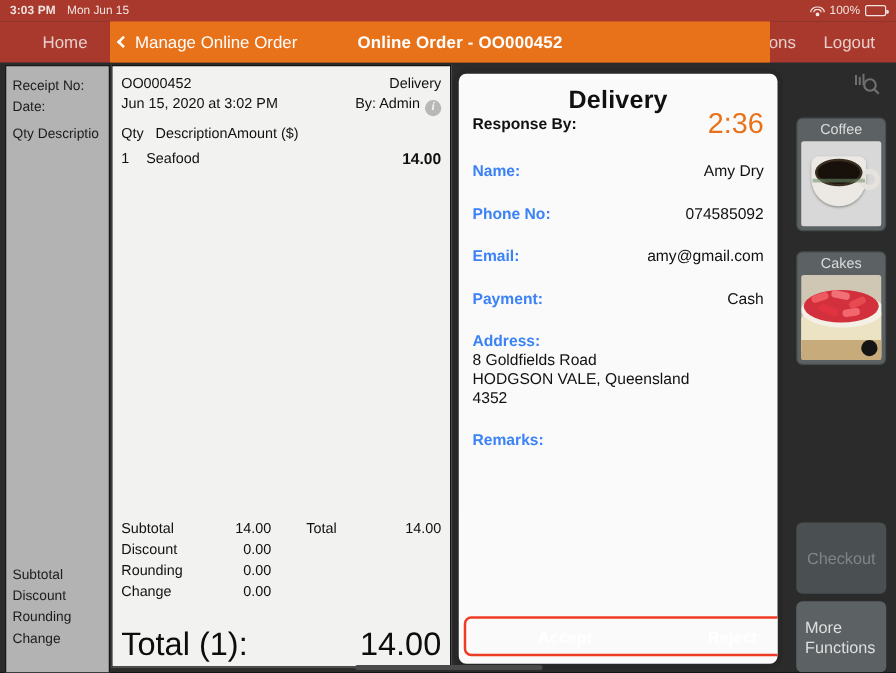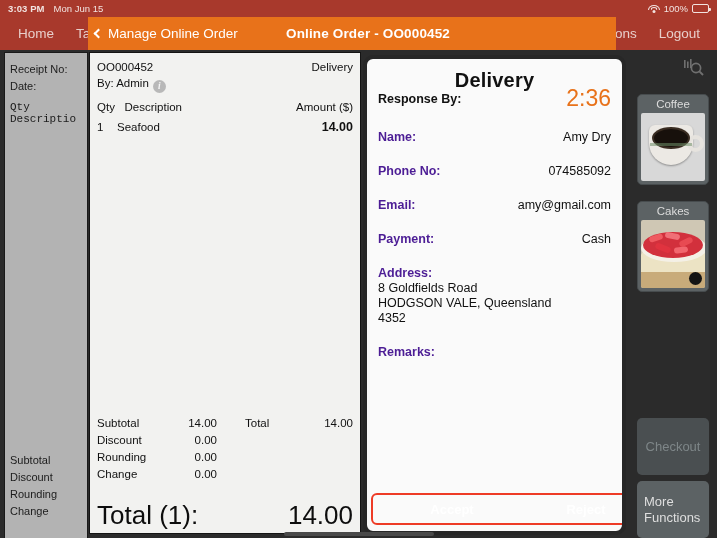--- a/index.html
+++ b/index.html
@@ -54,62 +54,62 @@
   .topnav {
     position: absolute; top: 17px; left: 0; width: 717px; height: 33px;
     background: #a8392c;
     display: flex; align-items: center;
     z-index: 10;
   }
   .nav-item {
     color: #e8cfcb; font-size: 13.5px; padding: 0 11px;
     white-space: nowrap;
   }
-  .nav-left { display: flex; align-items: center; padding-left: 7px; }
+  .nav-left { display: flex; align-items: center; padding-left: 23px; }
   .nav-right { margin-left: auto; display: flex; align-items: center; padding-right: 6px; }
 
   
   .body {
     position: absolute; top: 50px; left: 0; width: 717px; height: 488px;
     background: #2b2b2b;
     z-index: 5;
   }
 
   
   .ghost-col {
     position: absolute; left: 4px; top: 2px;
     width: 84px; height: 517px;
     background: #b3b3b3;
     border: 1px solid #1a1a1a;
     color: #1c1c1c;
     font-size: 11px;
   }
   .ghost-head { padding: 8px 0 0 5px; line-height: 17px; }
-  .ghost-cols { padding: 6px 0 0 5px; font-family: Liberation Mono, monospace; }
+  .ghost-cols { padding: 6px 0 0 5px; }
   .ghost-tot {
     position: absolute; bottom: 48px; left: 5px; line-height: 17px;
   }
   .ghost-total-row {
     position: absolute; bottom: 3px; left: 4px;
     font-size: 25px; font-weight: 400; color: #14532d;
   }
 
   
   .receipt {
     position: absolute; left: 89px; top: 2px;
     width: 272px; height: 482px;
     background: #f2f2f0;
     border: 1px solid #141414;
     color: #111;
     font-size: 11.5px;
     overflow: hidden;
   }
   .r-row { display: flex; justify-content: space-between; padding: 0 7px; line-height: 16px; }
   .r-top { padding-top: 6px; }
-  .r-hdr { display: flex; justify-content: space-between; padding: 6px 7px 0 7px; line-height: 17px; }
+  .r-hdr { display: flex; padding: 6px 7px 0 7px; line-height: 17px; }
   .r-line { display: flex; padding: 3px 7px 0 7px; line-height: 17px; }
   .r-qty { width: 20px; }
   .r-desc { flex: 1; }
   .r-amt { font-weight: bold; font-size: 12.5px; }
   .info-ico {
     display: inline-flex; align-items: center; justify-content: center;
     width: 13px; height: 13px; border-radius: 50%;
     background: #b8b8b8; color: #f4f4f4;
     font-size: 9.5px; font-weight: bold; font-style: italic;
     font-family: "Liberation Serif", serif;
@@ -206,21 +206,21 @@
   .m-resp {
     display: flex; justify-content: space-between; align-items: flex-start;
     margin-top: -6px;
   }
   .m-resp-lbl { font-size: 12.5px; font-weight: bold; color: #111; padding-top: 6px; }
   .m-timer { font-size: 23px; font-weight: normal; color: #e8721a; line-height: 24px; }
   .m-row {
     display: flex; justify-content: space-between;
     margin-top: 20px; font-size: 12.5px;
   }
-  .m-lbl { font-weight: bold; color: #4c1d95; }
+  .m-lbl { font-weight: bold; color: #3b82f6; }
   .m-val { color: #111; }
   .m-addr { margin-top: 20px; font-size: 12.5px; }
   .m-addr .m-lbl { display: block; margin-bottom: 1px; }
   .m-addr-line { line-height: 15px; color: #111; }
   .m-remarks { margin-top: 19px; font-size: 12.5px; }
 
   .m-actions {
     position: absolute; left: 4px; bottom: 6px;
     width: 296px; height: 31px;
     border: 2.5px solid #ee3b26;
@@ -291,20 +291,21 @@
       </div>
       <div class="ghost-total-row">Total:</div>
     </div>
 
     <div class="receipt">
       <div class="r-row r-top">
         <span>OO000452</span>
         <span>Delivery</span>
       </div>
       <div class="r-row">
+        <span>Jun 15, 2020 at 3:02 PM</span>
         <span>
           <span>By: Admin</span><span class="info-ico">i</span>
         </span>
       </div>
       <div class="r-hdr">
         <span>
           <span>Qty</span>
           &nbsp;
           <span>Description</span>
         </span>

